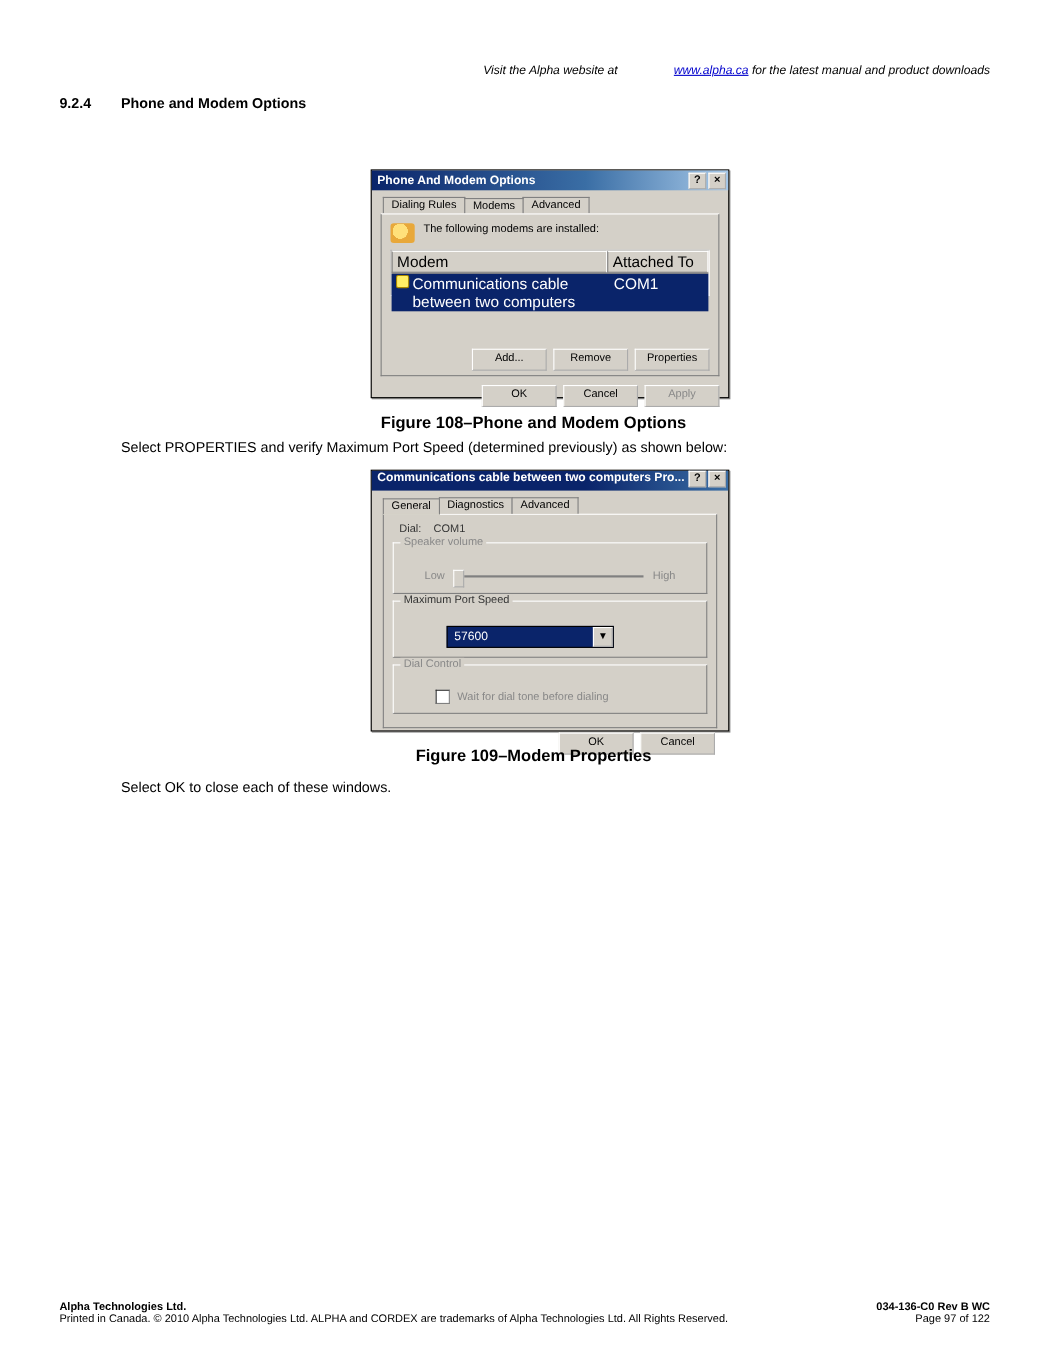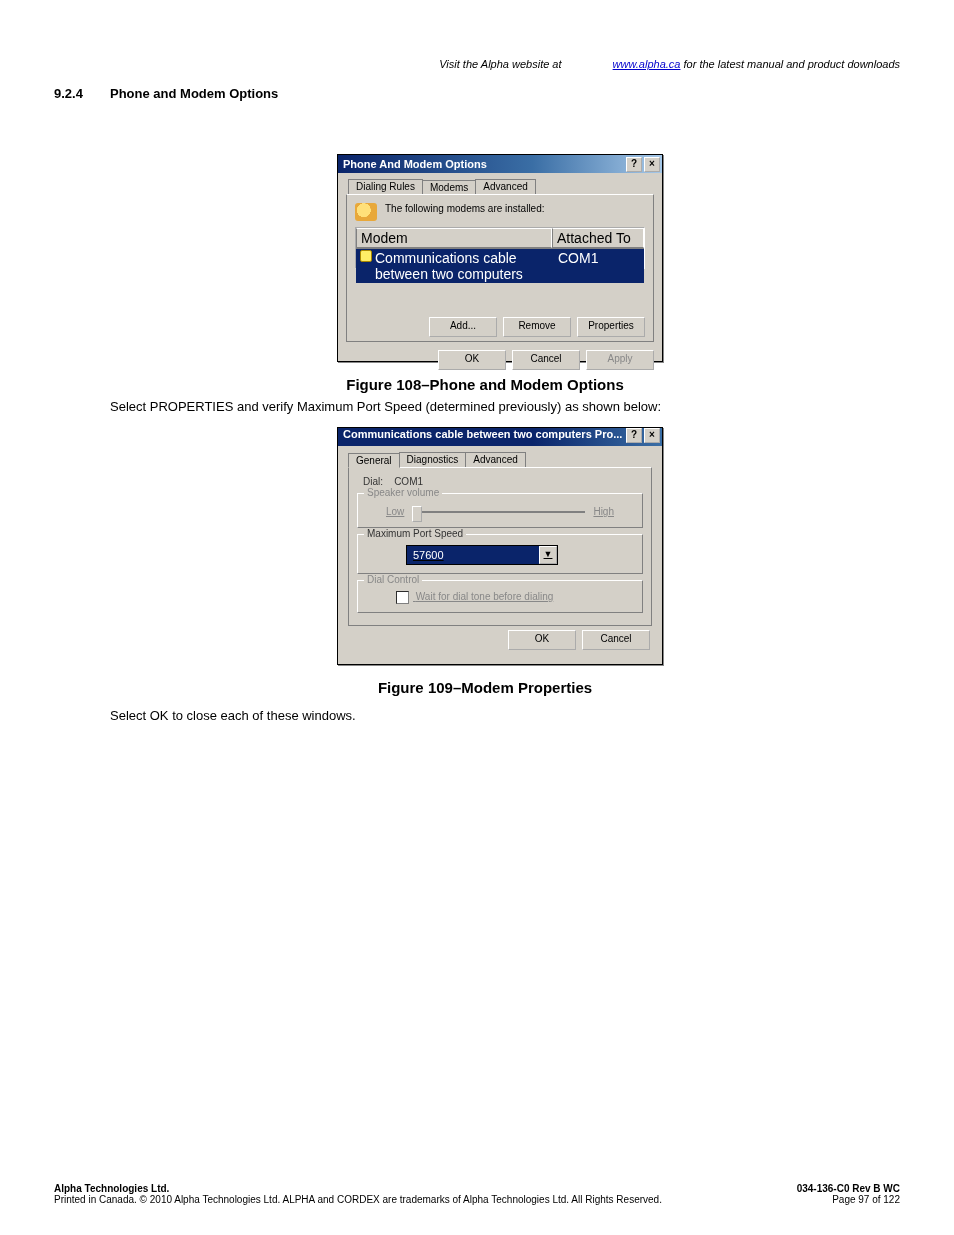--- a/index.html
+++ b/index.html
@@ -230,24 +230,23 @@
   }
   .dlg2 .tabrow2 {
     display: flex;
     font-size: 10px;
   }
   .group {
     border: 1px solid #808080;
     border-top-color: #fff;
     border-left-color: #fff;
     margin: 6px 2px;
-    padding: 10px 8px 8px 8px;
+    padding: 22px 8px 8px 8px;
     position: relative;
     color: #888;
-    text-decoration: underline;
   }
   .group .legend {
     position: absolute;
     top: -7px;
     left: 6px;
     background: #d4d0c8;
     padding: 0 3px;
     font-size: 10px;
   }
   .portline { font-size: 10px; margin: 4px 4px 0 8px; color:#333; }

